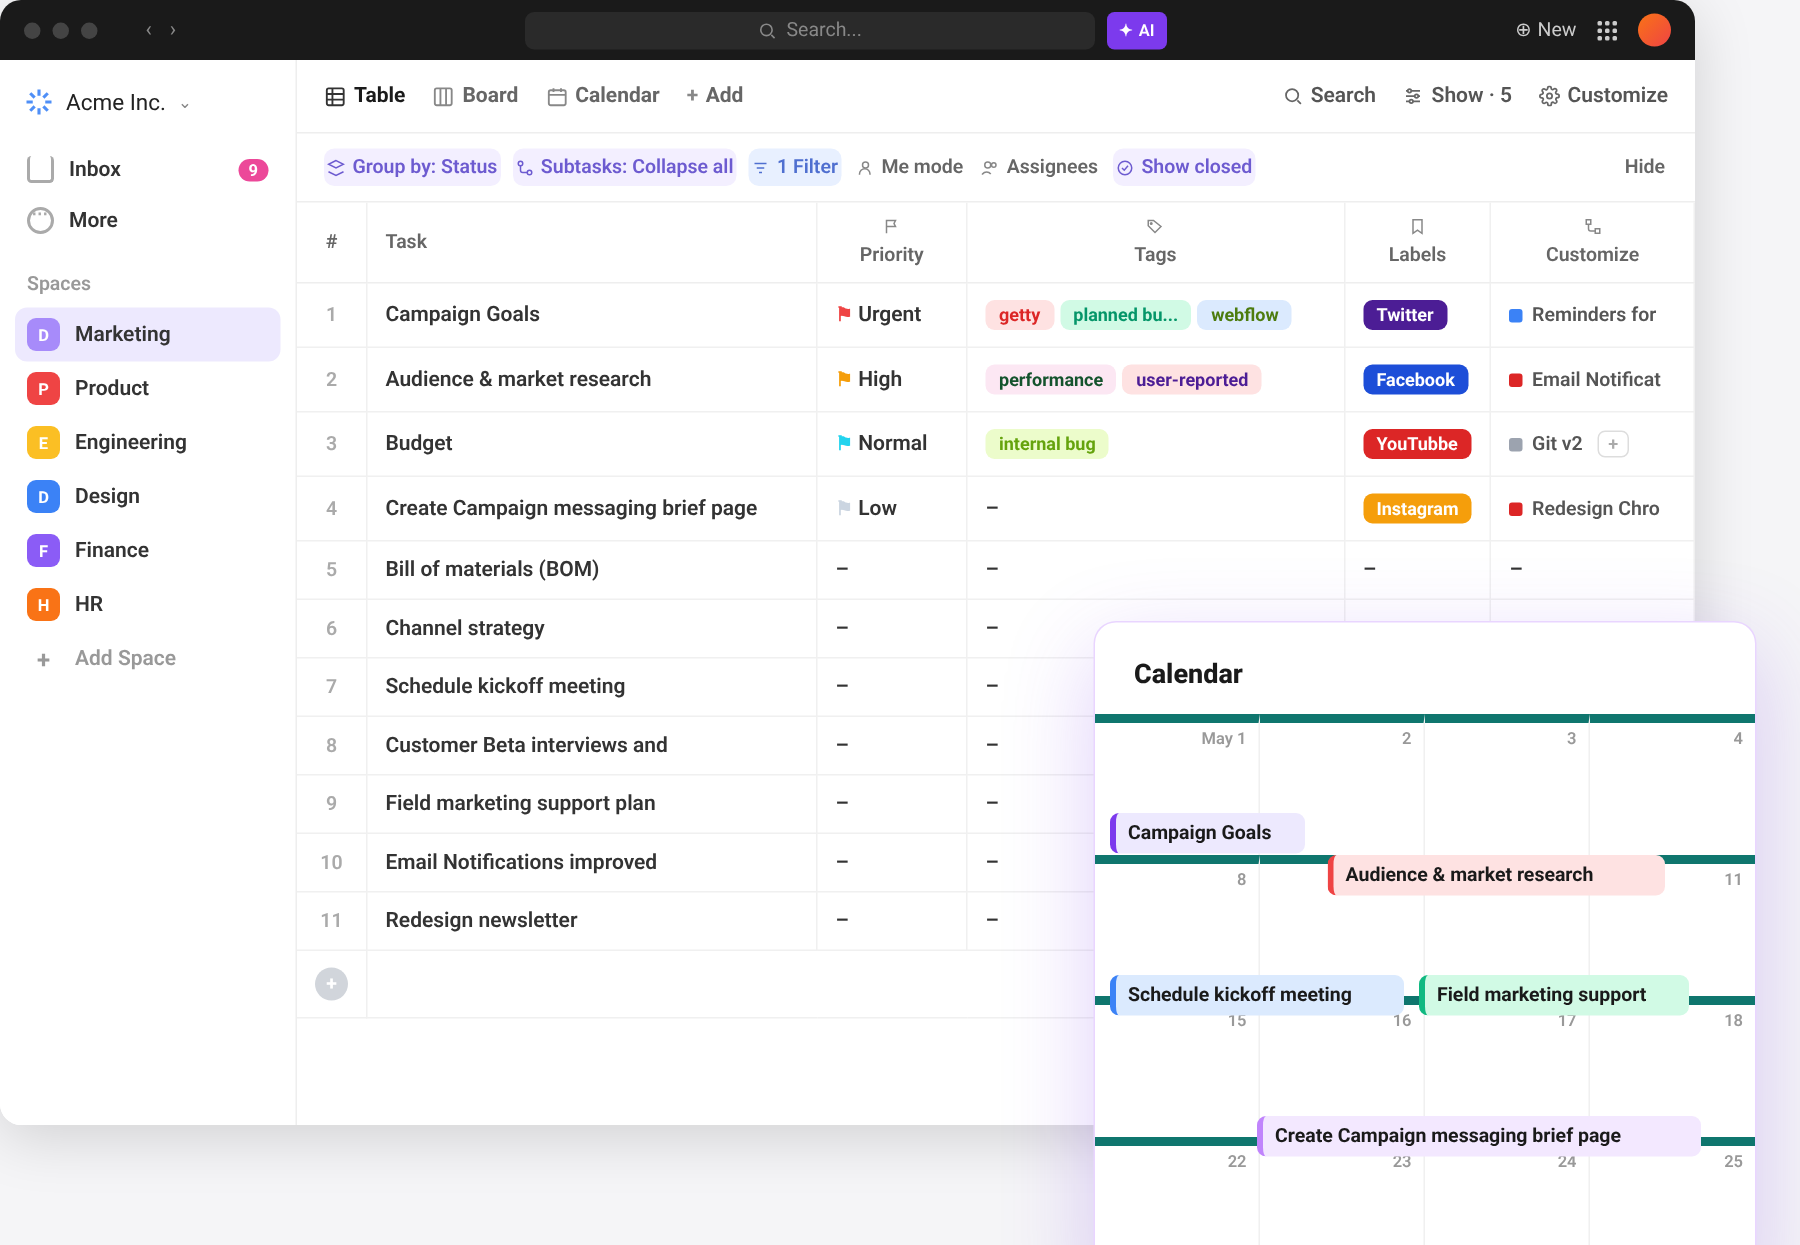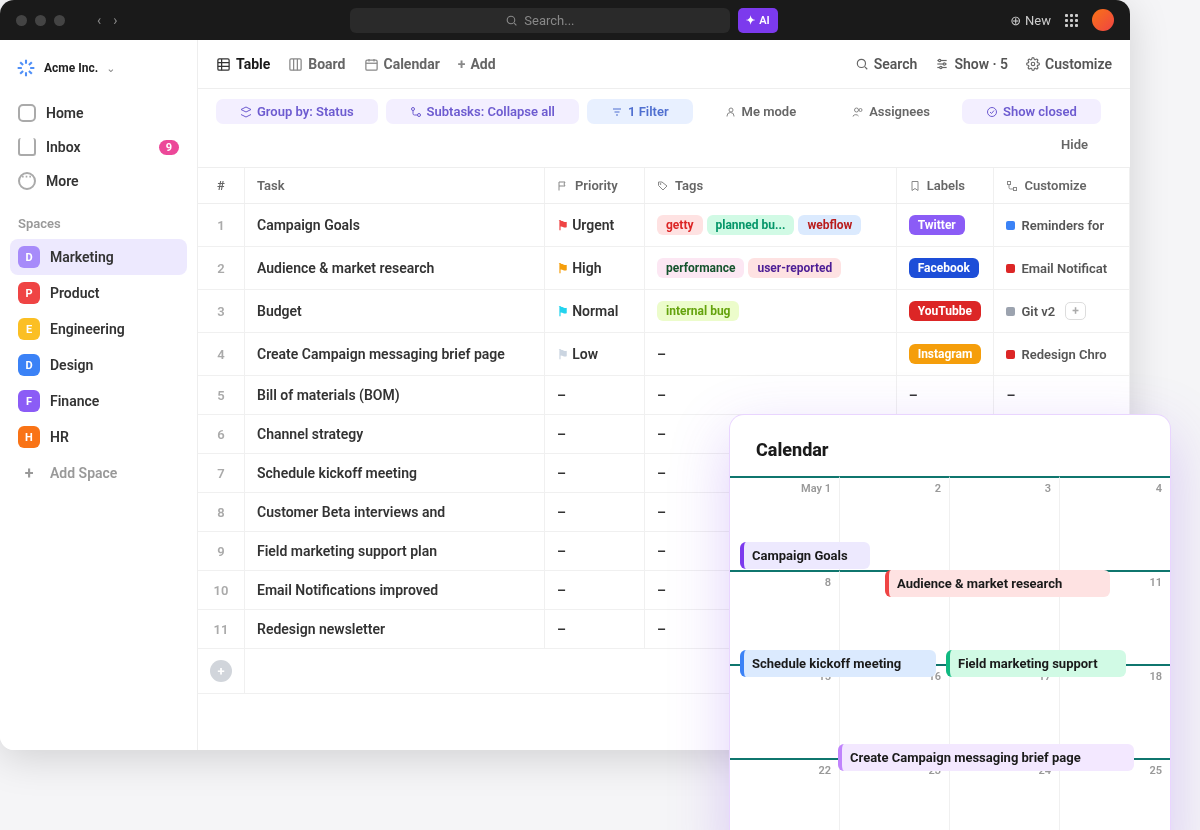--- a/index.html
+++ b/index.html
@@ -19,21 +19,21 @@
 .new-btn { display: flex; align-items: center; gap: 4px; cursor: pointer; }
 .apps-grid { display: grid; grid-template-columns: repeat(3,3px); grid-template-rows: repeat(3,3px); gap: 2px; }
 .apps-grid i { background: #ccc; border-radius: 1px; }
 .avatar { width: 22px; height: 22px; border-radius: 50%; background: linear-gradient(135deg,#f97316,#ef4444); }
 
 
 .body { display: flex; height: calc(100% - 40px); }
 .sidebar { width: 198px; border-right: 1px solid #eee; padding: 14px 10px; background: #fff; }
 .workspace-head { display: flex; align-items: center; gap: 8px; padding: 4px 6px; margin-bottom: 14px; cursor: pointer; }
 .ws-logo { width: 20px; height: 20px; color: #4f8ff7; }
-.ws-name { font-weight: 700; font-size: 12px; color: #222; }
+.ws-name { font-weight: 400; font-size: 15px; color: #222; }
 .chev { color: #888; font-size: 11px; }
 
 .nav-item { display: flex; align-items: center; gap: 10px; padding: 8px 8px; border-radius: 8px; cursor: pointer; color: #333; font-size: 14px; font-weight: 600; }
 .nav-icon { width: 18px; height: 18px; border: 2px solid #aaa; border-radius: 5px; flex-shrink: 0; }
 .nav-icon.inbox { border-radius: 3px; border-top: none; position: relative; }
 .nav-icon.more { border-radius: 50%; position: relative; }
 .nav-icon.more::after { content: "⋯"; position: absolute; left: 1px; top: -4px; color: #aaa; font-size: 11px; font-weight: bold; }
 .badge-count { margin-left: auto; background: #ec4899; color: #fff; font-size: 11px; font-weight: 700; padding: 1px 7px; border-radius: 10px; }
 
 .spaces-head { font-size: 13px; color: #999; font-weight: 600; padding: 18px 8px 8px; }
@@ -46,46 +46,46 @@
 
 .main { flex: 1; display: flex; flex-direction: column; overflow: hidden; }
 .toolbar { display: flex; align-items: center; padding: 12px 18px; gap: 18px; border-bottom: 1px solid #eee; }
 .view-tab { display: flex; align-items: center; gap: 5px; font-size: 14px; font-weight: 700; color: #666; cursor: pointer; padding: 4px 0; }
 .view-tab.active { color: #1a1a1a; }
 .view-tab svg, .view-tab .vicon { width: 15px; height: 15px; }
 .toolbar-right { margin-left: auto; display: flex; gap: 18px; align-items: flex-end; }
 .tb-btn { display: flex; align-items: center; gap: 5px; font-size: 14px; font-weight: 600; color: #555; cursor: pointer; }
 
 .filters { display: flex; align-items: center; gap: 8px; padding: 10px 18px; border-bottom: 1px solid #eee; flex-wrap: wrap; }
-.chip { padding: 5px 24px; border-radius: 7px; font-size: 13px; font-weight: 600; cursor: pointer; display: flex; align-items: center; gap: 5px; }
+.chip { padding: 5px 2px; border-radius: 7px; font-size: 13px; font-weight: 600; cursor: pointer; display: flex; align-items: center; gap: 5px; }
 .chip.purple { background: #f3efff; color: #6d5bd0; }
 .chip.blue { background: #e8f0ff; color: #4f6fd0; }
 .chip.plain { color: #666; }
 
 
 .table-wrap { flex: 1; overflow: auto; }
 table { width: 100%; border-collapse: collapse; }
 th { text-align: left; padding: 10px 12px; font-size: 13px; font-weight: 600; color: #666; border-bottom: 1px solid #eee; border-right: 1px solid #f0f0f0; }
-th .th-inner { display: flex; align-items: center; gap: 6px; }
+th .th-inner { display: flex; align-items: center; gap: 6px; flex-direction: column; }
 td { padding: 11px 12px; font-size: 14px; color: #333; border-bottom: 1px solid #f0f0f0; border-right: 1px solid #f0f0f0; font-weight: 600; }
 td.num { color: #aaa; text-align: center; width: 38px; font-size: 13px; }
 .flag { font-size: 13px; }
 .flag.red { color: #ef4444; } .flag.yellow { color: #f59e0b; } .flag.cyan { color: #22d3ee; } .flag.gray { color: #cbd5e1; }
 .tag-pill { display: inline-block; padding: 3px 9px; border-radius: 6px; font-size: 12px; font-weight: 700; margin-right: 4px; }
 .label-pill { display: inline-block; padding: 3px 9px; border-radius: 6px; font-size: 12px; font-weight: 700; color: #fff; }
 .sub-entry { display: flex; align-items: center; gap: 6px; font-size: 13px; color: #555; }
 .sub-sq { width: 9px; height: 9px; border-radius: 2px; }
 .plus-circle { width: 22px; height: 22px; border-radius: 50%; background: #d1d5db; color: #fff; display: flex; align-items: center; justify-content: center; font-weight: bold; }
 .plus-box { border: 1px solid #ddd; border-radius: 5px; padding: 1px 6px; color: #aaa; font-size: 12px; margin-left: 4px; display: inline-block; }
 
 
 .calendar-card { position: absolute; left: 730px; top: 415px; width: 440px; background: #fff; border-radius: 14px; box-shadow: 0 0 0 1px #e9d5ff, 0 20px 60px rgba(124,58,237,0.25); padding: 24px 0 8px; }
 .cal-title { font-size: 18px; font-weight: 800; padding: 0 26px 16px; color: #1a1a1a; }
 .cal-grid { display: grid; grid-template-columns: repeat(4, 1fr); }
-.cal-cell { border-top: 2px solid #0f766e; border-right: 1px solid #f0f0f0; min-height: 94px; position: relative; padding: 5px 6px; }
+.cal-cell { border-top: 6px solid #0f766e; border-right: 1px solid #f0f0f0; min-height: 94px; position: relative; padding: 5px 6px; }
 .cal-cell:nth-child(4n) { border-right: none; }
 .cal-date { position: absolute; top: 4px; right: 8px; font-size: 11px; color: #999; font-weight: 600; }
 .cal-event { position: absolute; border-radius: 6px; padding: 6px 8px; font-size: 13px; font-weight: 700; border-left: 4px solid; white-space: nowrap; }
 
 svg { display: block; }
 </style>
 </head>
 <body>
 
 <div class="app-window">
@@ -144,24 +144,20 @@
             <line x1="17" y1="12" x2="22" y2="12"></line>
             <line x1="5" y1="5" x2="8.5" y2="8.5"></line>
             <line x1="15.5" y1="15.5" x2="19" y2="19"></line>
             <line x1="5" y1="19" x2="8.5" y2="15.5"></line>
             <line x1="15.5" y1="8.5" x2="19" y2="5"></line>
           </svg>
         <span class="ws-name">Acme Inc.</span>
         <span class="chev">⌄</span>
       </div>
 
-      <div class="nav-item">
-        <div class="nav-icon"></div>
-        <span>Home</span>
-      </div>
       <div class="nav-item">
         <div class="nav-icon inbox"></div>
         <span>Inbox</span>
         <span class="badge-count">9</span>
       </div>
       <div class="nav-item">
         <div class="nav-icon more"></div>
         <span>More</span>
       </div>
 
@@ -351,22 +347,22 @@
                     <span>Customize</span>
                   </div>
                 </th>
             </tr>
           </thead>
           <tbody id="task-rows">
               <tr>
     <td class="num">1</td>
     <td>Campaign Goals</td>
     <td><span class="flag red">⚑</span> Urgent</td>
-    <td><span class="tag-pill" style="background:#fee2e2;color:#dc2626">getty</span><span class="tag-pill" style="background:#d1fae5;color:#059669">planned bu...</span><span class="tag-pill" style="background:#dbeafe;color:#b91c1c">webflow</span></td>
-    <td><span class="label-pill" style="background:#8b5cf6">Twitter</span></td>
+    <td><span class="tag-pill" style="background:#fee2e2;color:#dc2626">getty</span><span class="tag-pill" style="background:#d1fae5;color:#059669">planned bu...</span><span class="tag-pill" style="background:#dbeafe;color:#4d7c0f">webflow</span></td>
+    <td><span class="label-pill" style="background:#4c1d95">Twitter</span></td>
     <td>
                   <span class="sub-entry"><span class="sub-sq" style="background:#3b82f6"></span>Reminders for</span>
                 </td>
               </tr>
               <tr>
     <td class="num">2</td>
     <td>Audience &amp; market research</td>
     <td><span class="flag yellow">⚑</span> High</td>
     <td><span class="tag-pill" style="background:#fce7f3;color:#14532d">performance</span><span class="tag-pill" style="background:#fee2e2;color:#4c1d95">user-reported</span></td>
     <td><span class="label-pill" style="background:#1d4ed8">Facebook</span></td>

